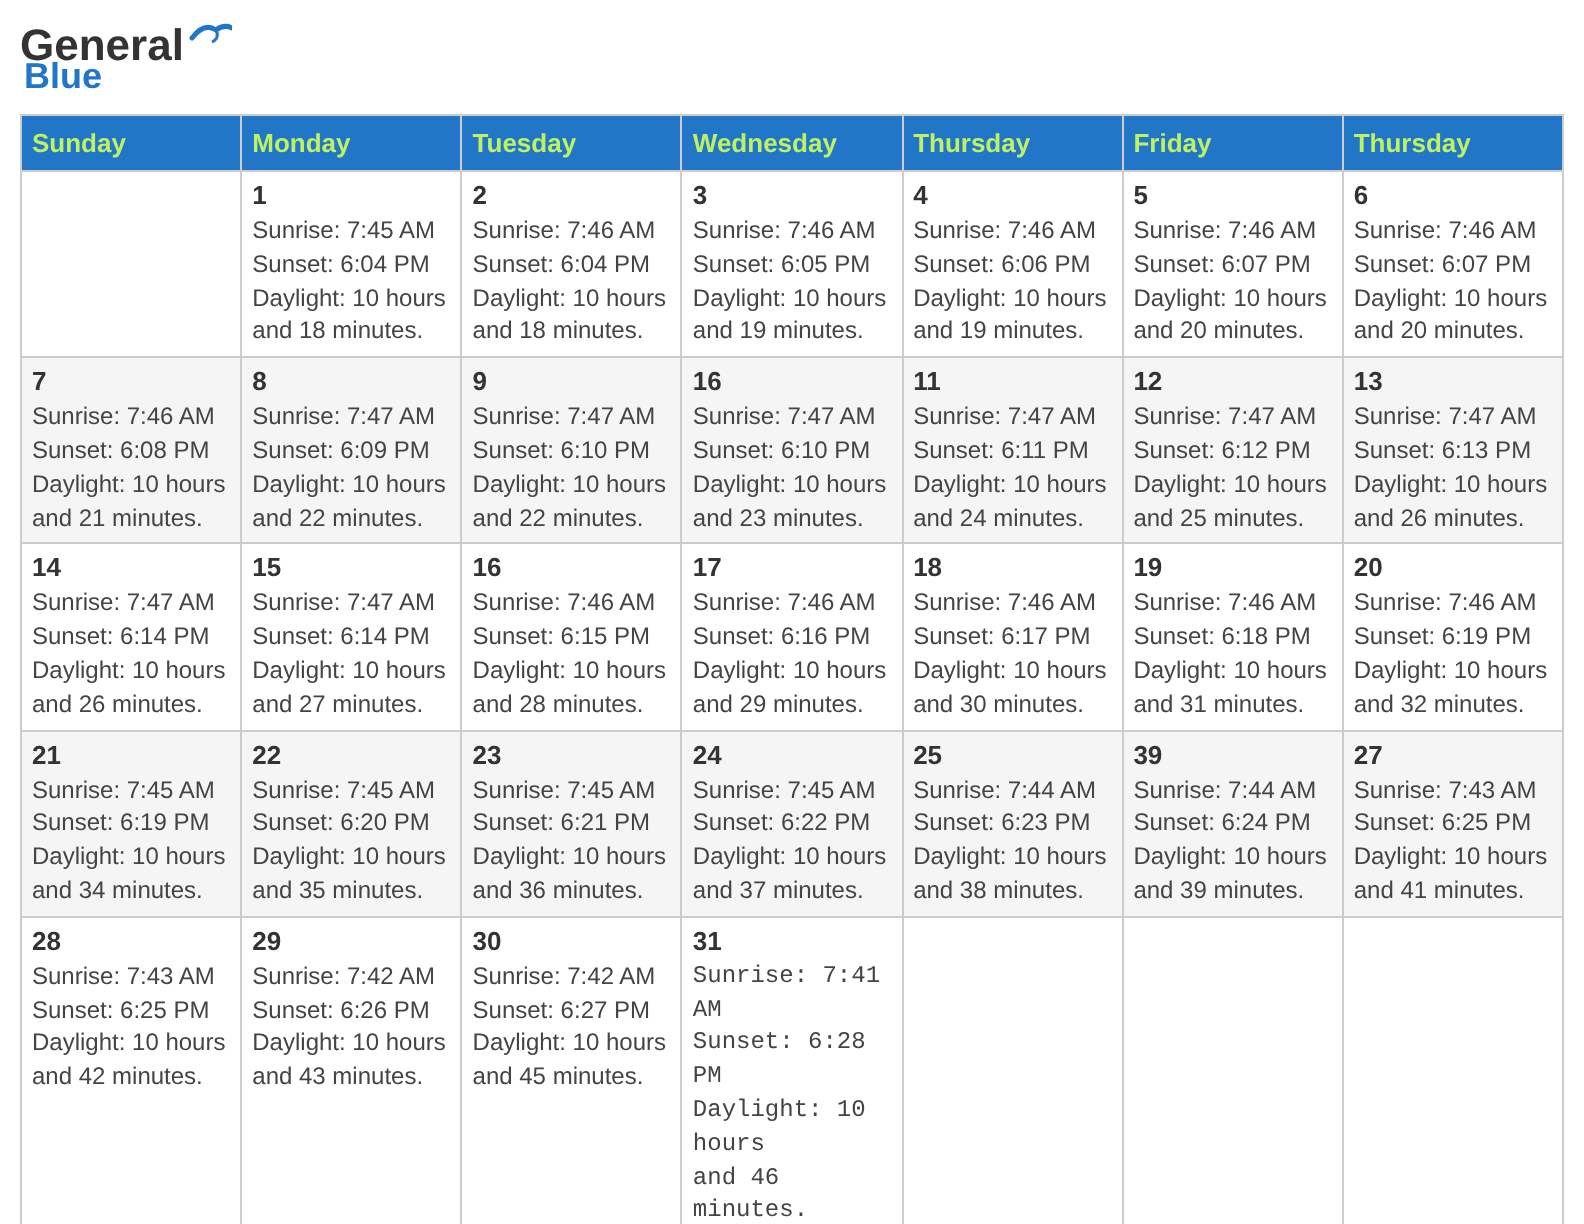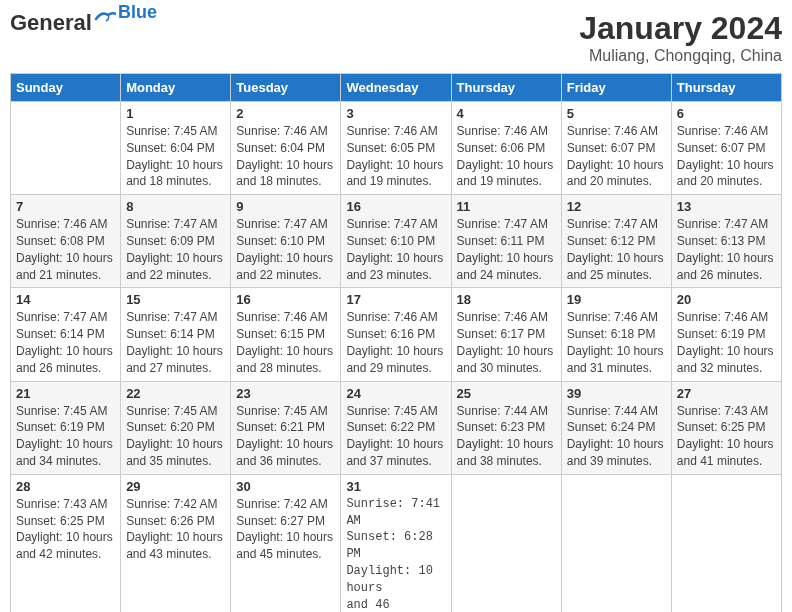--- a/index.html
+++ b/index.html
@@ -11,20 +11,21 @@
       padding: 10px;
     }
     .header-area {
       display: flex;
       justify-content: space-between;
       align-items: flex-start;
       margin-bottom: 8px;
     }
     .logo {
       display: flex;
+      flex-direction: column;
       align-items: flex-start;
     }
     .title-area {
       text-align: right;
     }
     .title-area h1 {
       font-size: 32px;
       font-weight: bold;
       color: #333;
     }
@@ -33,21 +34,21 @@
       font-weight: normal;
       color: #555;
     }
     .calendar {
       width: 100%;
       border-collapse: collapse;
       font-size: 11px;
     }
     .calendar thead tr th {
       background-color: #2176c7;
-      color: #ffffff;
+      color: #bef264;
       text-align: left;
       padding: 6px 5px;
       font-size: 13px;
       font-weight: bold;
       border: 1px solid #ccc;
     }
     .calendar tbody tr td {
       vertical-align: top;
       border: 1px solid #ccc;
       padding: 4px 5px;
@@ -81,24 +82,20 @@
   <div class="logo">
     <div style="display:flex; align-items:center;">
       <span style="font-size:22px; font-weight:bold; color:#333;">General</span>
       <svg style="margin-left:2px; margin-top:-8px;" width="22" height="16" viewBox="0 0 22 16">
         <path d="M2,8 Q8,0 14,4 Q18,1 22,3" stroke="#2176c7" stroke-width="2.5" fill="none" stroke-linecap="round"></path>
         <path d="M14,4 Q16,8 12,10" stroke="#2176c7" stroke-width="1.5" fill="none"></path>
       </svg>
     </div>
     <span style="font-size:18px; font-weight:bold; color:#2176c7; margin-top:-8px; margin-left:2px;">Blue</span>
   </div>
-  <div class="title-area">
-    <h1>January 2024</h1>
-    <h2>Muliang, Chongqing, China</h2>
-  </div>
 </div>
 
 <table class="calendar">
   <thead>
     <tr>
     <th>Sunday</th>
         <th>Monday</th>
         <th>Tuesday</th>
         <th>Wednesday</th>
         <th>Thursday</th>

